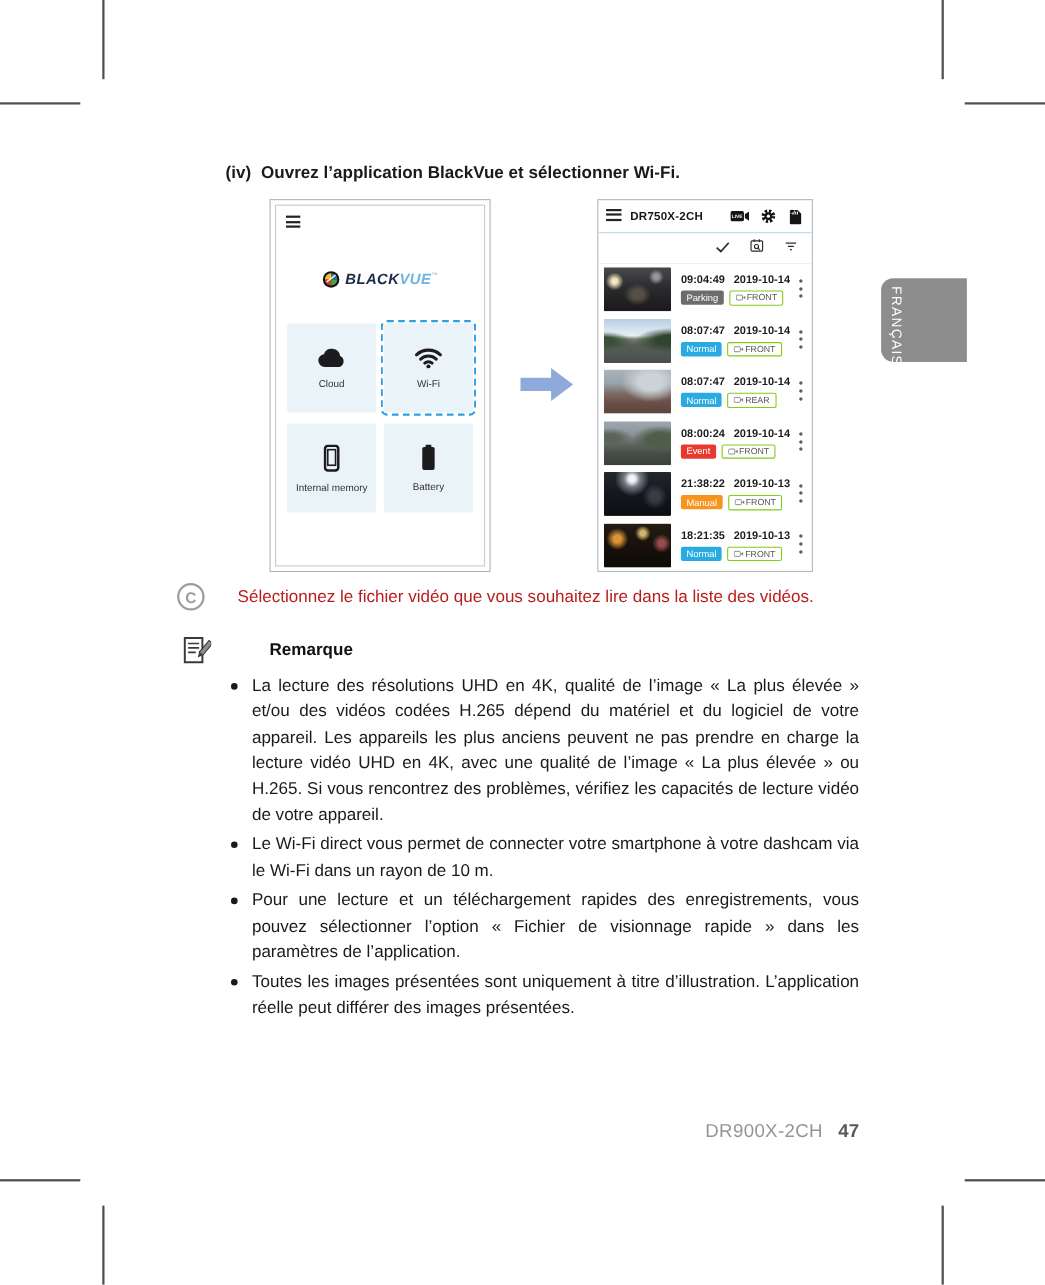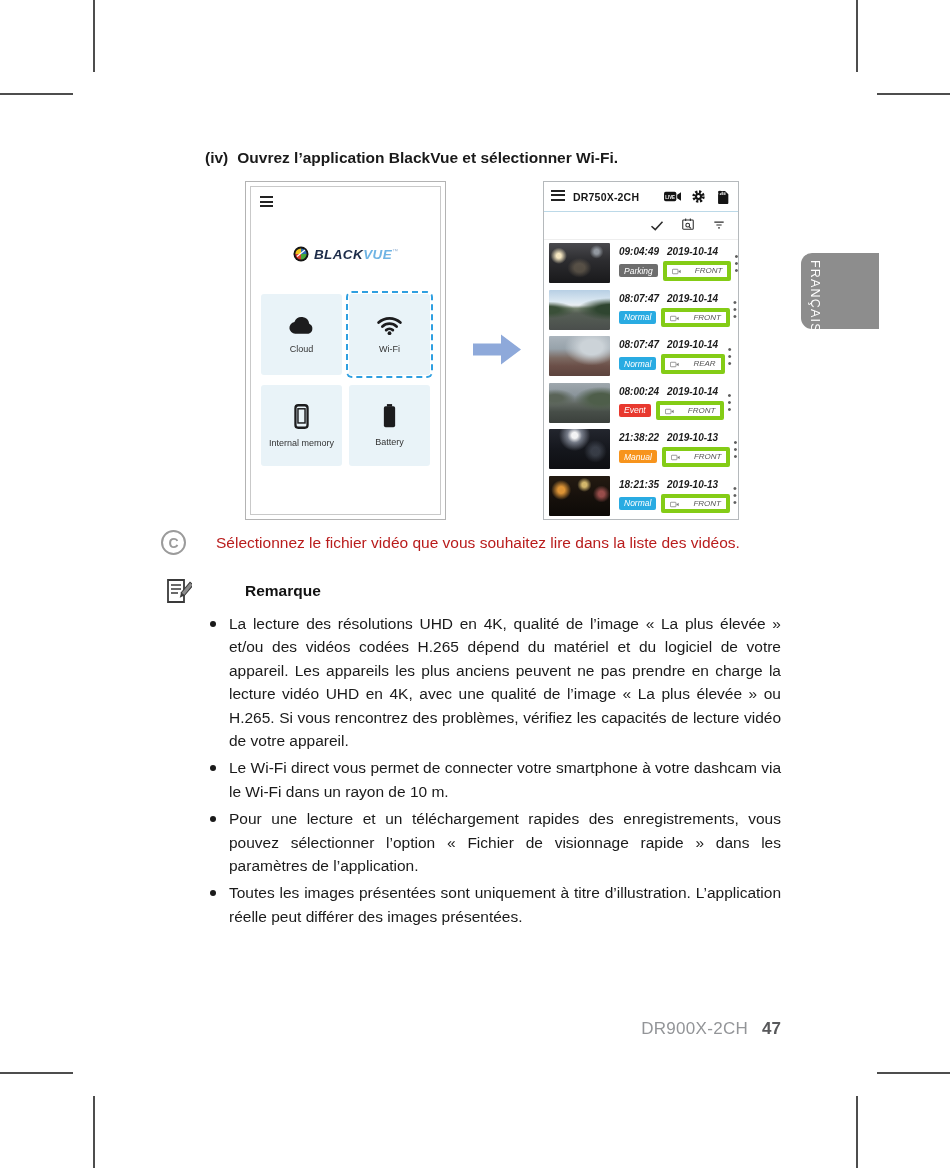--- a/index.html
+++ b/index.html
@@ -53,25 +53,25 @@
 
   
   .phone-right { position:absolute; left:543px; top:181px; width:196px; height:339px; border:1px solid #b5b9bc; background:#fff; overflow:hidden; }
   .pr-header { height:30px; display:flex; align-items:center; padding:0 8px 0 7px; border-bottom:1px solid #bcd9e8; }
   .pr-title { font-size:10.5px; font-weight:bold; color:#161616; margin-left:8px; flex:1; letter-spacing:0.2px; }
   .pr-header .hicon { margin-left:10px; display:flex; align-items:center; }
   .pr-toolbar { height:28px; display:flex; align-items:center; justify-content:flex-end; gap:17px; padding-right:12px; border-bottom:1px solid #eee; }
   .file-rows { }
   .file-row { height:46.5px; display:flex; align-items:center; padding:0 5px; }
   .thumb { width:61px; height:40px; border-radius:1px; flex:none; }
-  .row-info { flex:1; margin-left:9px;font-style:italic; }
+  .row-info { flex:1; margin-left:9px; }
   .time-row { display:flex; gap:8px; font-size:10px; font-weight:bold; color:#1c1c1c; }
   .badge-row { display:flex; gap:5px; align-items:center; margin-top:4px; }
   .badge { color:#fff; font-size:8.5px; line-height:1; padding:2.5px 5px 2px; border-radius:2px; }
-  .chip { display:flex; align-items:flex-end; gap:14px; border:4px solid #84cc16; border-radius:2px; background:#fff; color:#555; font-size:8px; line-height:1; padding:2px 5px 1.5px; }
+  .chip { display:flex; align-items:flex-start; gap:1px; border:1px solid #84cc16; border-radius:2px; background:#fff; color:#555; font-size:8px; line-height:1; padding:2px 5px 1.5px; }
   .kebab { color:#5e5e5e; font-size:11px; letter-spacing:0; line-height:0.65; text-align:center; width:10px; flex:none; }
 
   
   .thumb-parking-garage { background:
     radial-gradient(circle at 16% 32%, rgba(255,240,200,.95) 0 4%, transparent 14%),
     radial-gradient(circle at 78% 22%, rgba(205,215,225,.6) 0 4%, transparent 12%),
     radial-gradient(ellipse at 50% 62%, rgba(125,112,92,.55) 0 12%, transparent 28%),
     linear-gradient(180deg,#4a4a4e 0%,#2c2c2f 45%,#19191b 100%); }
   .thumb-highway-day { background:
     radial-gradient(ellipse at 100% 48%, #2f4530 0 16%, transparent 38%),

